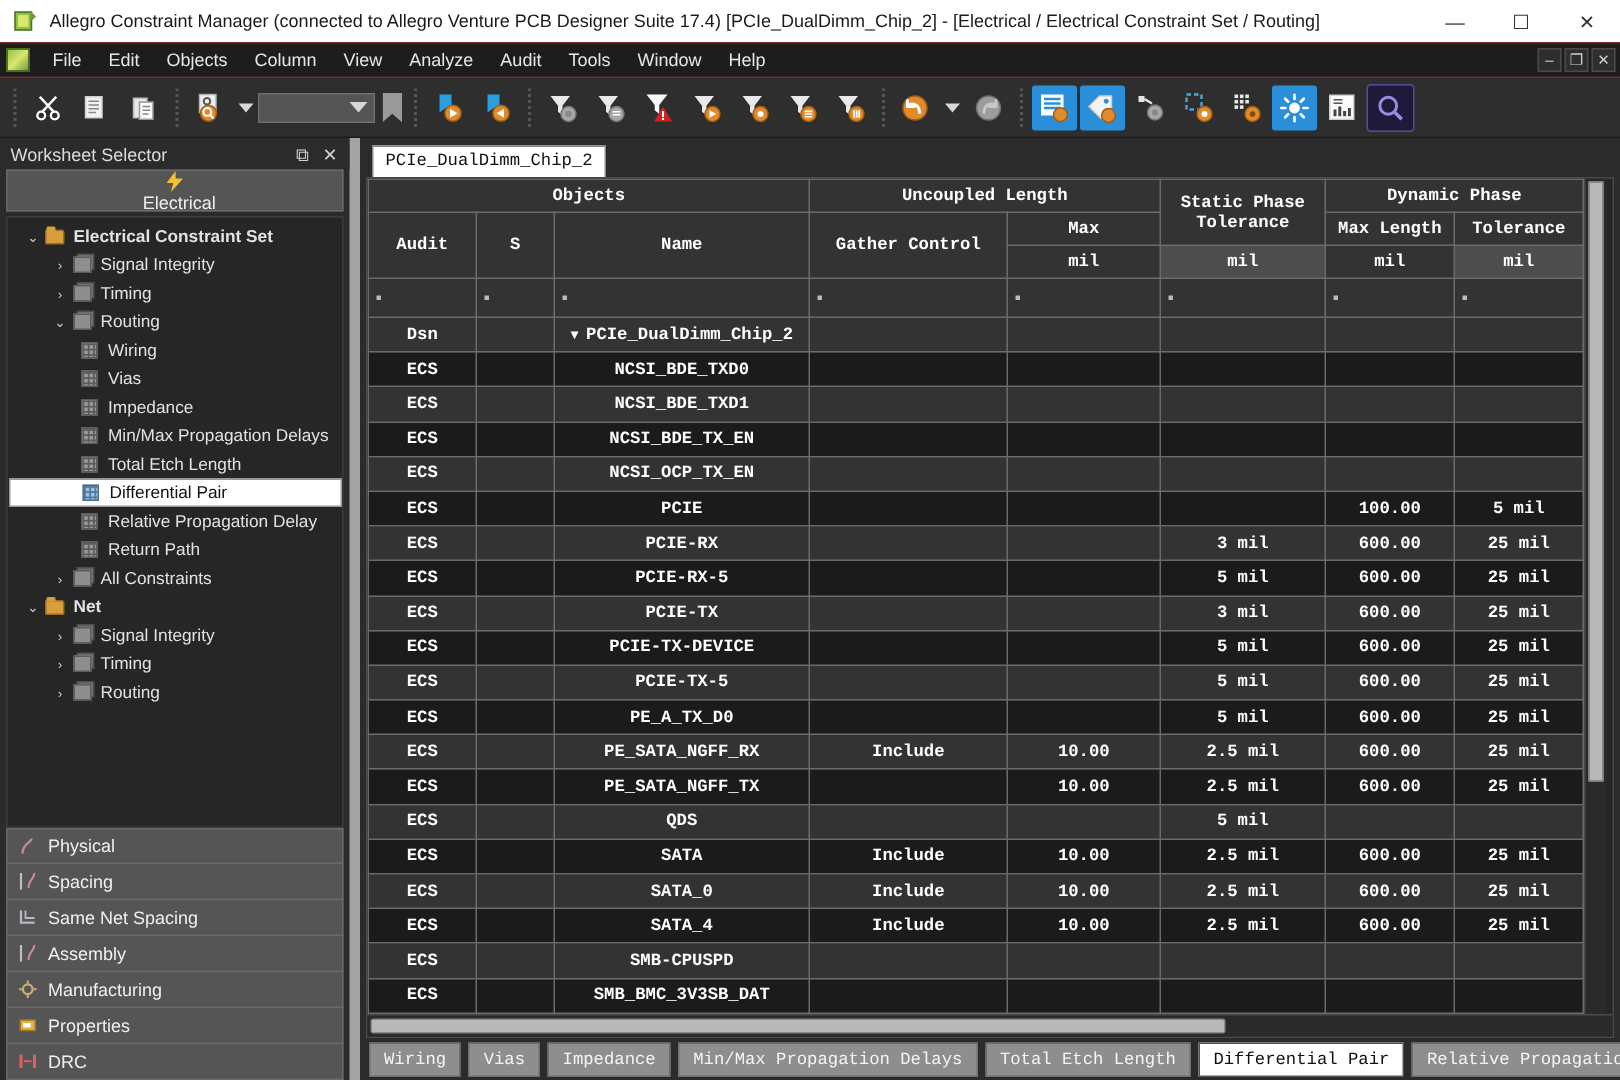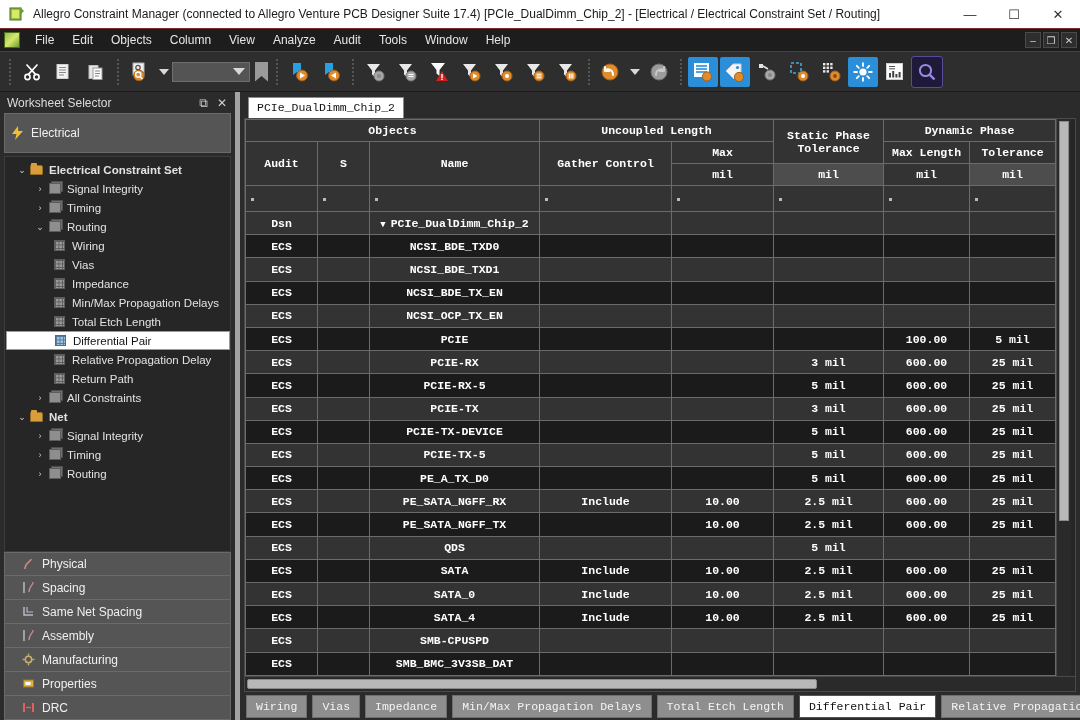--- a/index.html
+++ b/index.html
@@ -128,42 +128,43 @@
     background: #2b2b2b;
   }
 
   
   .leftpanel {
     width: 240px;
     flex: 0 0 240px;
     display: flex;
     flex-direction: column;
     background: #2b2b2b;
-    border-right: 5px solid #a3a3a3;
+    border-right: 7px solid #a3a3a3;
   }
   .ws-header {
     height: 21px;
     display: flex; align-items: center;
     padding: 0 4px 0 7px;
     font-size: 12px;
     color: #dcdcdc;
     background: #2b2b2b;
   }
   .ws-header .hdr-actions { margin-left: auto; display: flex; gap: 9px; padding-right: 4px;}
   .ws-header .hdr-actions span { font-size: 12px; color: #d0d0d0; line-height: 1; }
 
   .cat-bar {
-    height: 40px;
+    height: 28px;
     margin: 0 4px;
     background: #555555;
     border: 1px solid #6a6a6a;
     display: flex; align-items: center;
     padding-left: 6px;
     font-size: 12px;
     color: #f0f0f0;
+    flex-direction: column;
   }
   .bolt {
     width: 13px; height: 14px;
     margin-right: 7px;
     flex: 0 0 auto;
   }
 
   .tree {
     flex: 1 1 auto;
     margin: 3px 4px 0 4px;
@@ -228,21 +229,21 @@
   .tnode.bold .tlabel { font-weight: bold; }
 
   .catlist { flex: 0 0 auto; }
   .catrow {
     height: 24px;
     margin: 0 4px 0 4px;
     background: #555555;
     border: 1px solid #6a6a6a;
     border-top: none;
     display: flex; align-items: center;
-    padding-left: 16px;
+    padding-left: 6px;
     font-size: 12px;
     color: #f0f0f0;
   }
   .catrow:first-child { border-top: 1px solid #6a6a6a; }
   .cat-ic { width: 15px; flex:0 0 15px; margin-right: 6px; display:flex; align-items:center; justify-content:center;}
 
   
   .rightpanel {
     flex: 1 1 auto;
     display: flex;

